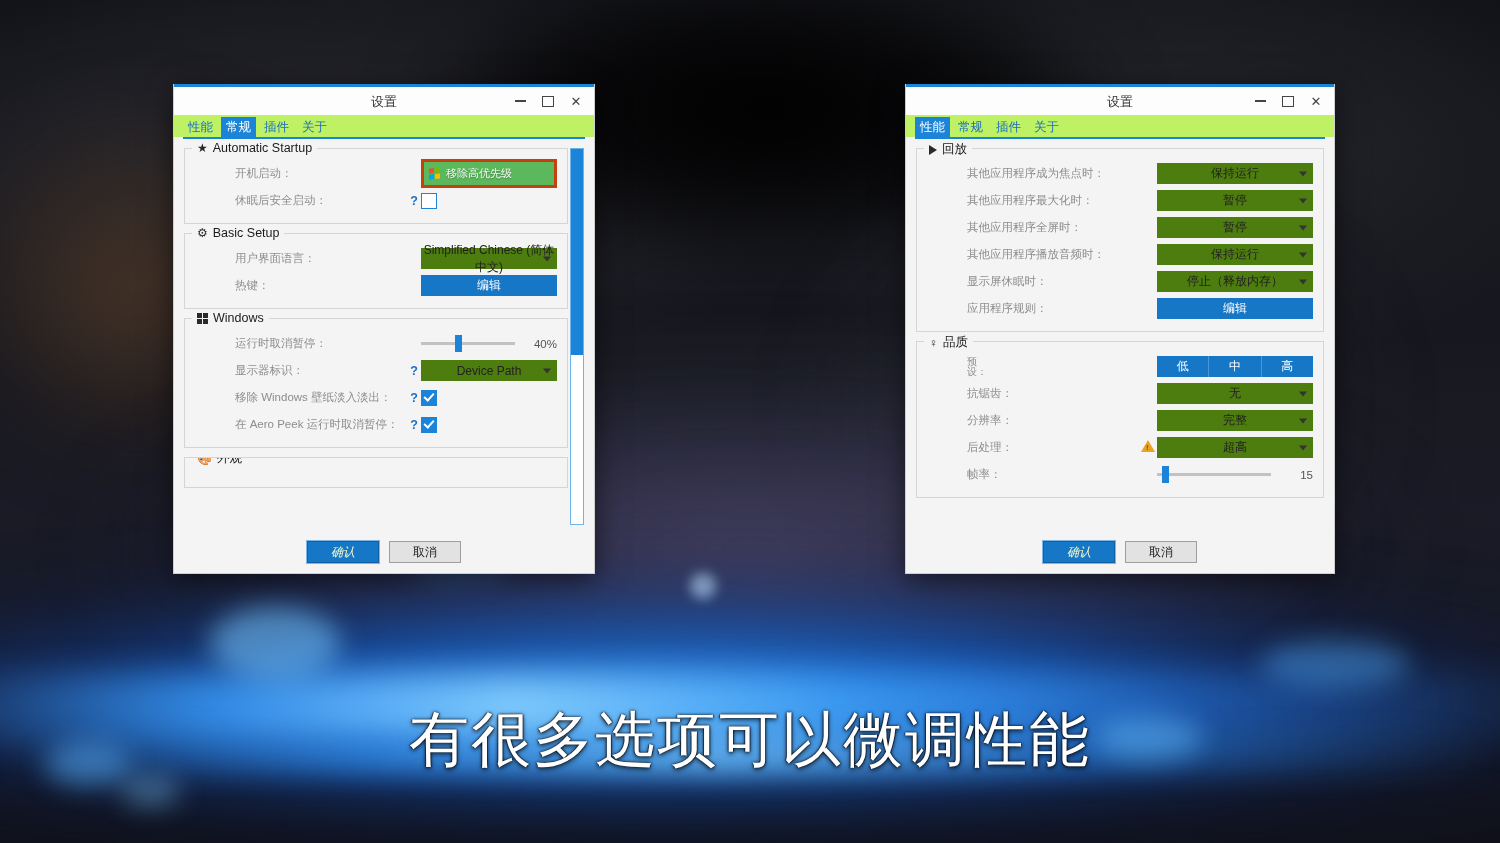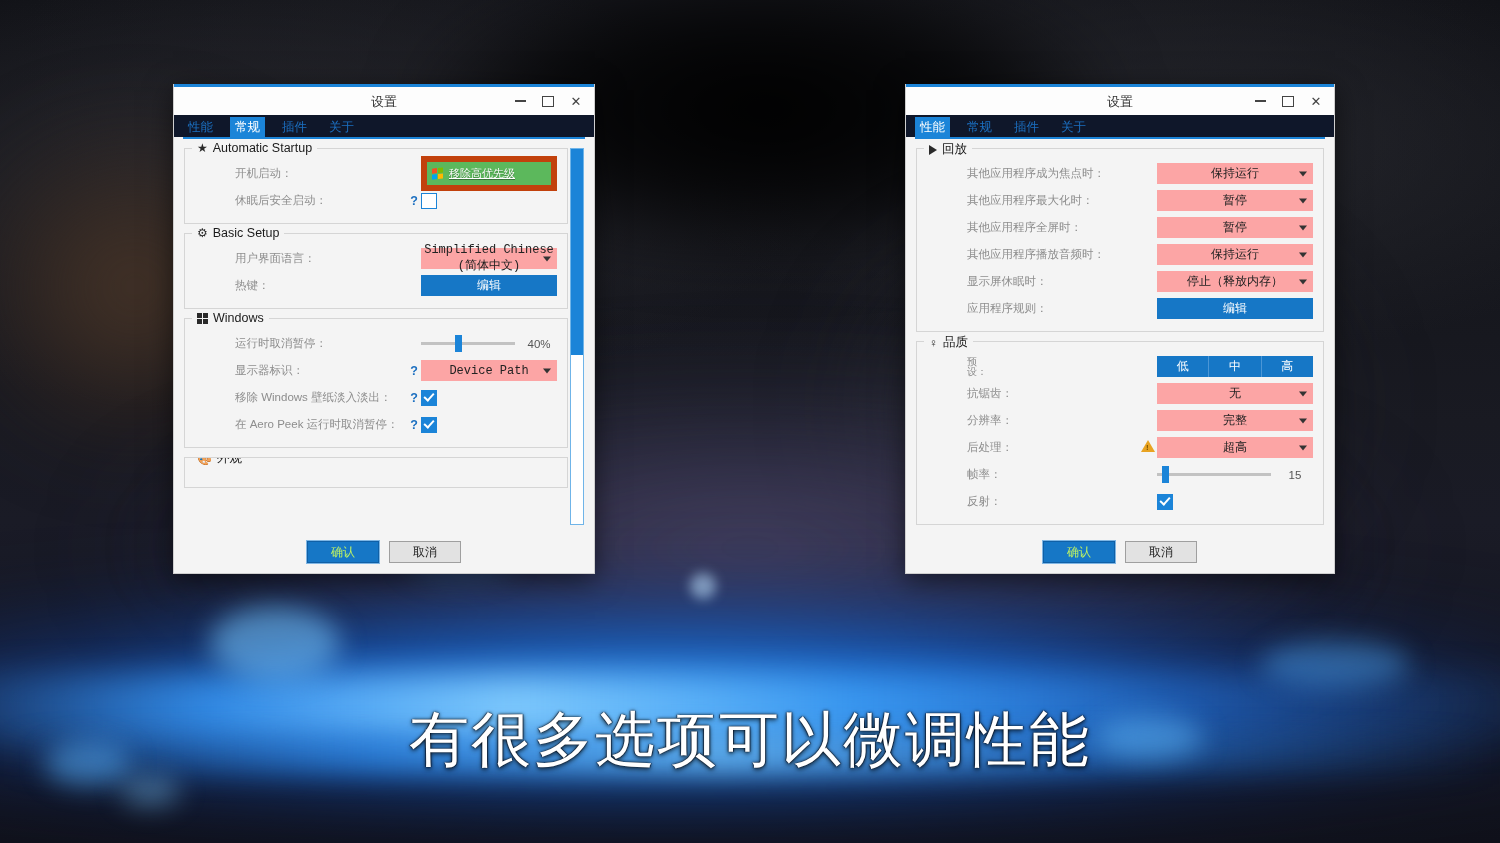--- a/index.html
+++ b/index.html
@@ -65,76 +65,76 @@
   .win .topline{height:3px;background:#1b84d8;}
   .titlebar{height:28px;position:relative;background:#fdfdfd;}
   .titlebar .title{position:absolute;left:0;right:0;top:6px;text-align:center;
       font-size:13px;color:#333;}
   .wbtns{position:absolute;right:4px;top:0;height:28px;display:flex;align-items:center;}
   .wbtn{width:28px;height:22px;display:flex;align-items:center;justify-content:center;
       color:#444;font-size:13px;line-height:1;}
   .wbtn .min{display:block;width:11px;height:2px;background:#444;}
   .wbtn .max{display:block;width:10px;height:9px;border:1.5px solid #444;}
 
-  .tabbar{height:22px;padding:0 9px;display:flex;align-items:flex-end;gap:12px;
-      background:#0f172a;position:relative;}
+  .tabbar{height:22px;padding:0 9px;display:flex;align-items:flex-end;gap:3px;
+      background:#bef264;position:relative;}
   .tab{padding:2px 5px 2px 5px;font-size:12.5px;color:#1b6fc0;cursor:default;line-height:16px;}
   .tab.active{background:#1b84d8;color:#fff;}
   .tabunder{height:2px;background:#1b84d8;margin:0 9px;}
 
   .content{position:relative;background:#f4f4f4;padding:9px 10px 0 10px;overflow:hidden;}
 
   
   .grp{border:1px solid #d5d5d5;background:#f4f4f4;margin-bottom:9px;padding:0 10px 7px 10px;position:relative;}
   .grp>.hdr{position:absolute;left:7px;top:-8px;background:#f4f4f4;padding:0 5px;
       display:flex;align-items:center;gap:5px;font-size:12.5px;color:#1a1a1a;}
   .grp>.body{padding-top:13px;}
 
   .row{display:flex;align-items:center;height:23px;margin-bottom:4px;}
   .row .lbl{width:172px;flex:none;color:#8d8d8d;font-size:11.5px;white-space:nowrap;overflow:hidden;margin-left:40px;}
   .row .qm{width:14px;flex:none;text-align:center;color:#1b6fc0;font-weight:bold;font-size:12.5px;}
   .row .warn{width:18px;flex:none;text-align:center;}
   .ctrl{flex:1;display:flex;align-items:center;}
 
-  select,.fakesel{width:100%;height:21px;background:#fca5a5;border:none;color:#222;
-      font-size:12px;font-family:Liberation Mono, monospace;text-align:center;text-align-last:center;
+  select,.fakesel{width:100%;height:21px;background:#4d7c0f;border:none;color:#222;
+      font-size:12px;font-family:Liberation Sans, sans-serif;text-align:center;text-align-last:center;
       position:relative;display:flex;align-items:center;justify-content:center;}
   .fakesel .car{position:absolute;right:6px;top:50%;transform:translateY(-50%);
       border-left:4px solid transparent;border-right:4px solid transparent;border-top:5px solid #333;}
 
   .btn-blue{width:100%;height:21px;background:#1677c6;color:#fff;border:none;font-size:12px;
       font-family:inherit;display:flex;align-items:center;justify-content:center;}
-  .btn-green{width:100%;height:23px;background:#5cb85c;border:6px solid #c2410c;color:#fff;
+  .btn-green{width:100%;height:23px;background:#5cb85c;border:3px solid #c2410c;color:#fff;
       font-size:11px;display:flex;align-items:center;gap:5px;padding-left:5px;
-      text-shadow:0 1px 1px rgba(0,0,0,.35);text-decoration:underline;}
+      text-shadow:0 1px 1px rgba(0,0,0,.35);}
 
   .chk{width:14px;height:14px;border:1.6px solid #1b84d8;background:#fff;display:inline-block;
       position:relative;flex:none;}
   .chk.on{background:#1b84d8;}
   .chk.on::after{content:"";position:absolute;left:3.5px;top:.5px;width:4px;height:8px;
       border:solid #fff;border-width:0 2px 2px 0;transform:rotate(42deg);}
 
   .slider{flex:1;height:21px;display:flex;align-items:center;position:relative;}
   .strack{height:3px;background:#c2c2c2;width:100%;}
   .sthumb{position:absolute;width:7px;height:17px;background:#1b84d8;top:2px;}
-  .sval{width:36px;flex:none;text-align:center;font-size:11.5px;color:#555;padding-left:6px;}
+  .sval{width:36px;flex:none;text-align:right;font-size:11.5px;color:#555;padding-left:6px;}
 
   .seg{display:flex;width:100%;height:21px;}
   .seg .s{flex:1;background:#1677c6;color:#fff;font-size:12px;display:flex;
       align-items:center;justify-content:center;border-right:1px solid #4b96d6;}
   .seg .s:last-child{border-right:none;}
 
   .vscroll{position:absolute;top:0;right:0;width:12px;height:100%;border:1px solid #6fb4e8;
       background:#fff;}
   .vscroll .thumb{position:absolute;left:0;right:0;top:0;height:55%;background:#1b84d8;}
 
   .footer{display:flex;justify-content:center;gap:10px;padding:9px 0 10px 0;background:#f4f4f4;}
   .fbtn{width:72px;height:22px;font-size:12px;border:1px solid #9f9f9f;background:#e2e2e2;
       color:#222;display:flex;align-items:center;justify-content:center;font-family:inherit;}
-  .fbtn.primary{background:#1677c6;border-color:#1060a6;color:#bef264;outline:1px solid #7fb6e4;}
+  .fbtn.primary{background:#1677c6;border-color:#1060a6;color:#fef9c3;outline:1px solid #7fb6e4;font-style:italic;}
 
   .ico{font-size:12px;line-height:1;color:#2a2a2a;}
   .winlogo{display:inline-grid;grid-template-columns:5px 5px;grid-template-rows:5px 5px;gap:1px;}
   .winlogo i{background:#2a2a2a;display:block;}
   .tri{width:0;height:0;border-left:8px solid #2a2a2a;border-top:5px solid transparent;border-bottom:5px solid transparent;}
   .warnico{display:inline-block;width:0;height:0;border-left:7px solid transparent;
       border-right:7px solid transparent;border-bottom:12px solid #e8a321;position:relative;}
   .warnico::after{content:"!";position:absolute;left:-2px;top:3px;font-size:8px;color:#7a5200;font-weight:bold;}
   .flagicon{width:12px;height:12px;display:inline-grid;grid-template-columns:5px 5px;
       grid-template-rows:5px 5px;gap:1px;transform:skewY(-6deg);flex:none;}
@@ -493,27 +493,20 @@
           <div class="warn"></div>
           <div class="ctrl">
             <div class="slider">
               <div class="strack"></div>
               <div class="sthumb" style="left:4%"></div>
             </div>
             <div class="sval">15</div>
           </div>
         </div>
 
-        <div class="row">
-          <div class="lbl">反射：</div>
-          <div class="warn"></div>
-          <div class="ctrl">
-            <span class="chk on"></span>
-          </div>
-        </div>
 
       </div>
     </div>
   </div>
 
   <div class="footer">
     <button class="fbtn primary">确认</button>
     <button class="fbtn">取消</button>
   </div>
 </div>

